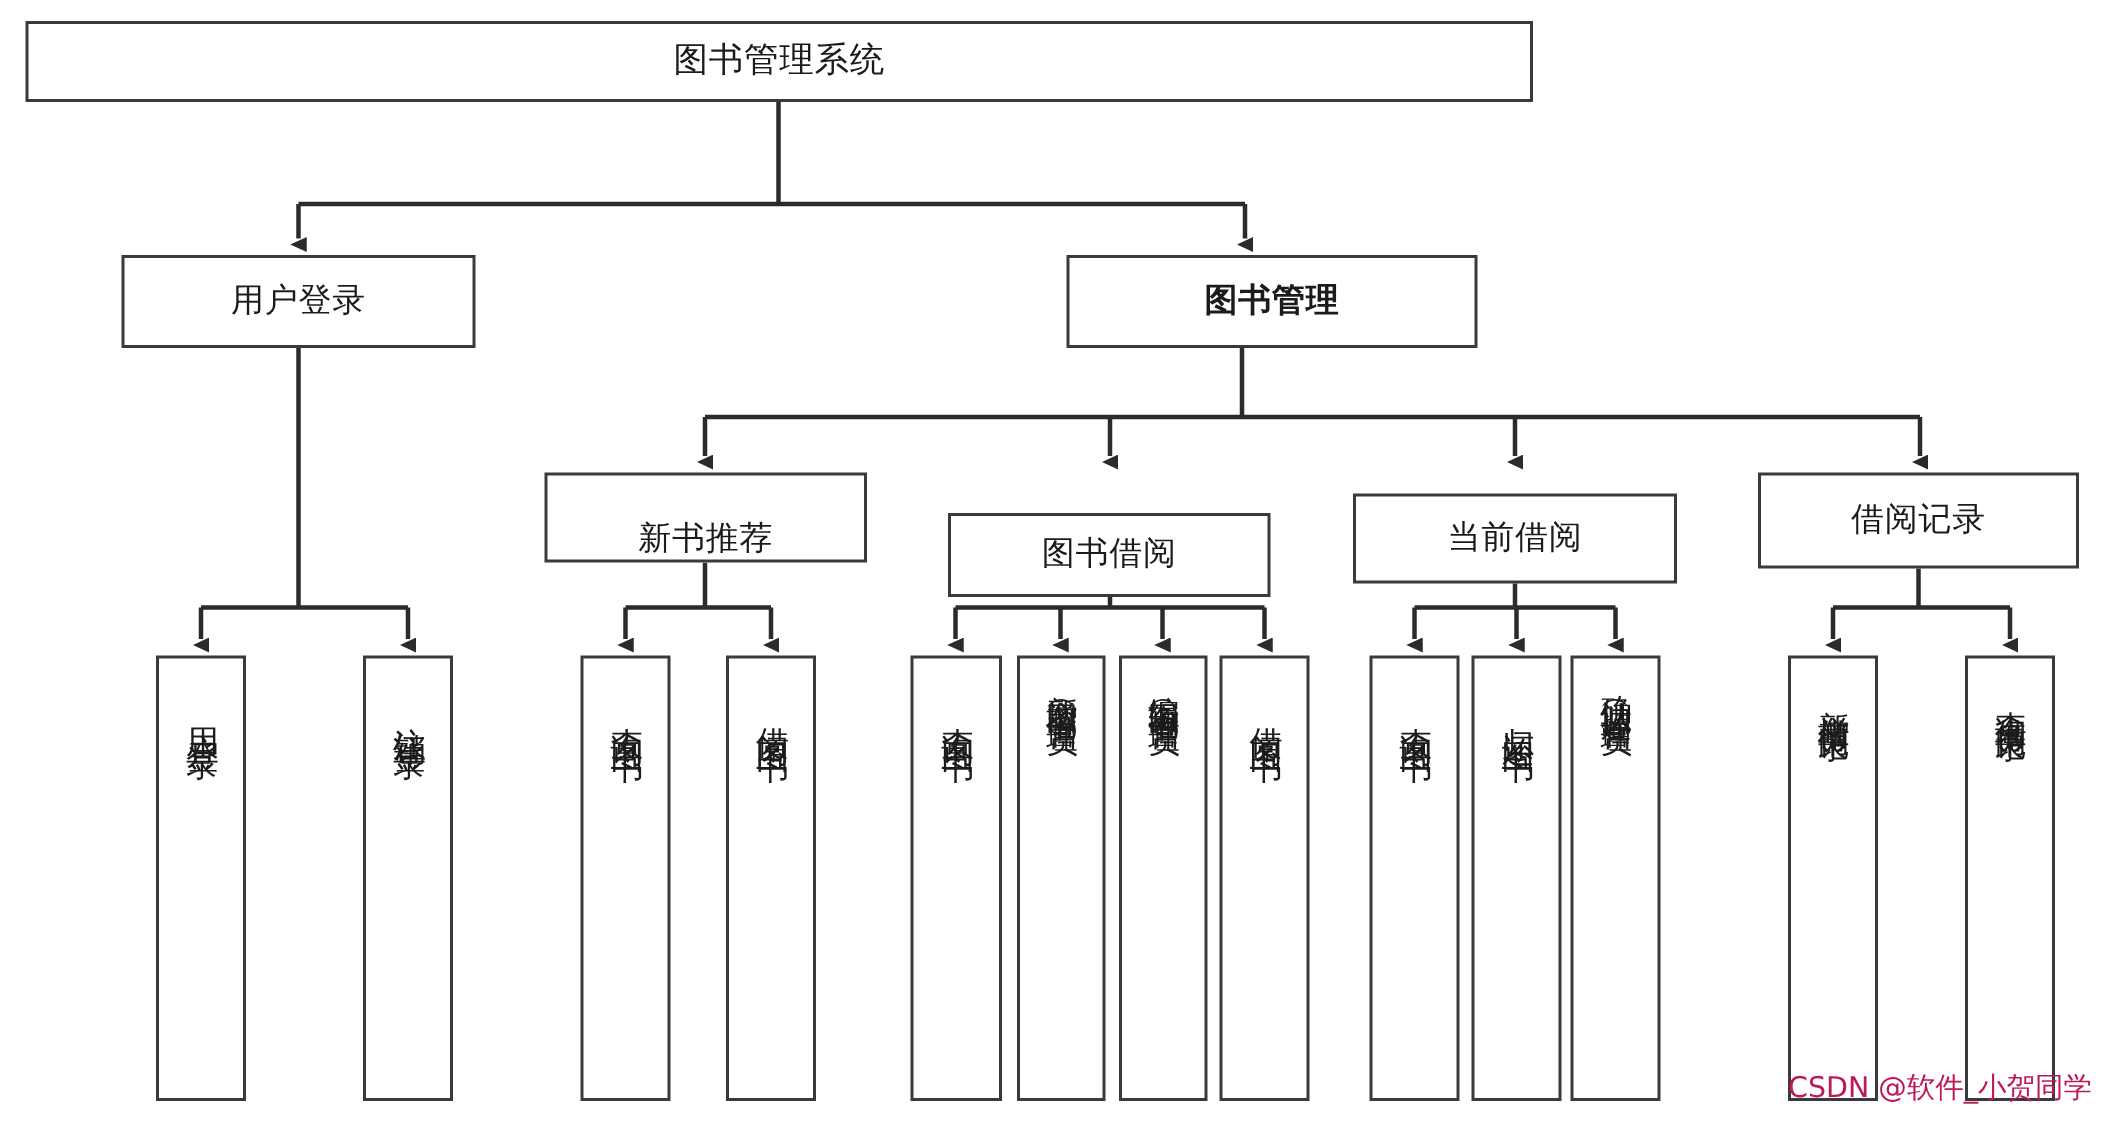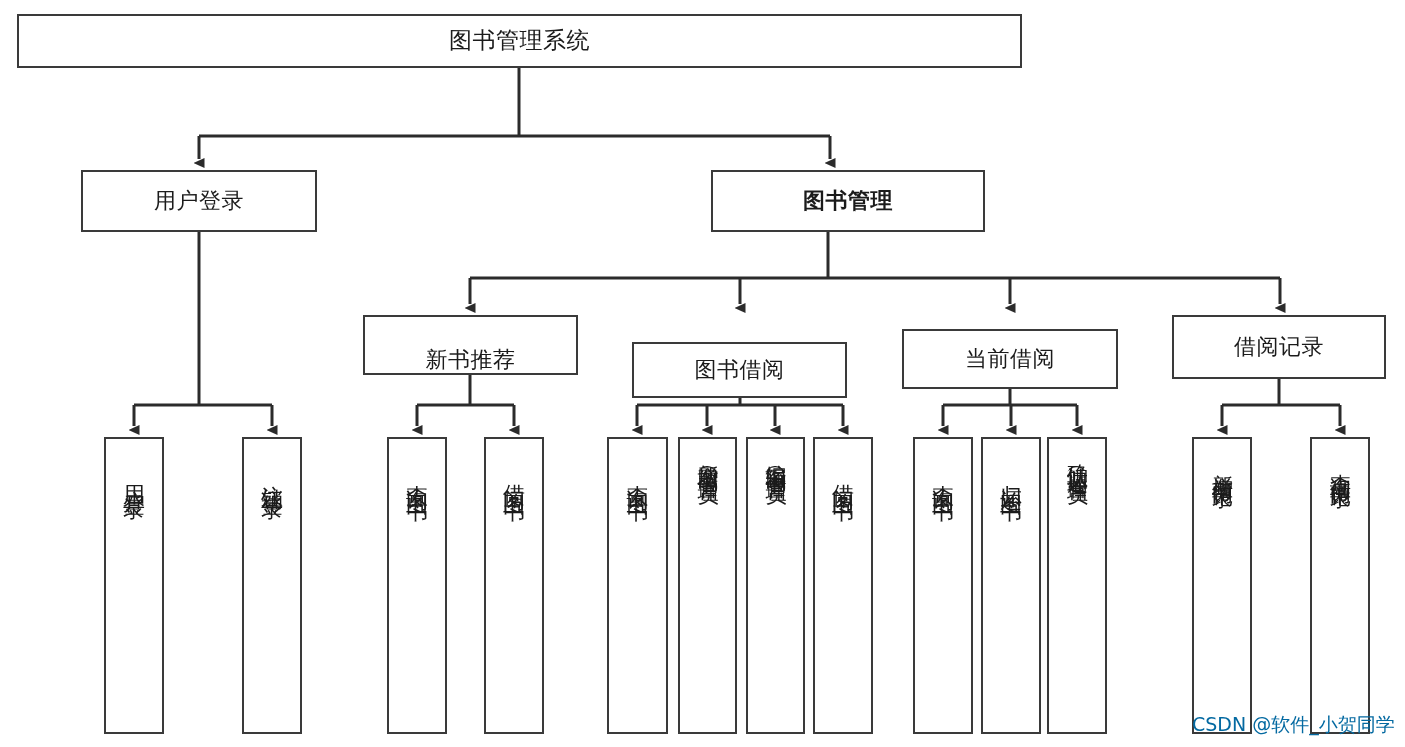--- a/index.html
+++ b/index.html
@@ -64,21 +64,21 @@
   }
   .node.v.tall .lbl {
     font-size: 21px;
     letter-spacing: 3px;
   }
   .watermark {
     position: absolute;
     left: 1192px;
     top: 712px;
     font-size: 19px;
-    color: #0369a1;
+    color: #be185d;
     white-space: nowrap;
     font-family: "DejaVu Sans", "Liberation Sans", sans-serif;
   }
 </style>
 </head>
 <body>
 
 <div id="canvas">
 
   <svg class="wires" viewBox="0 0 1405 747" xmlns="http://www.w3.org/2000/svg">

